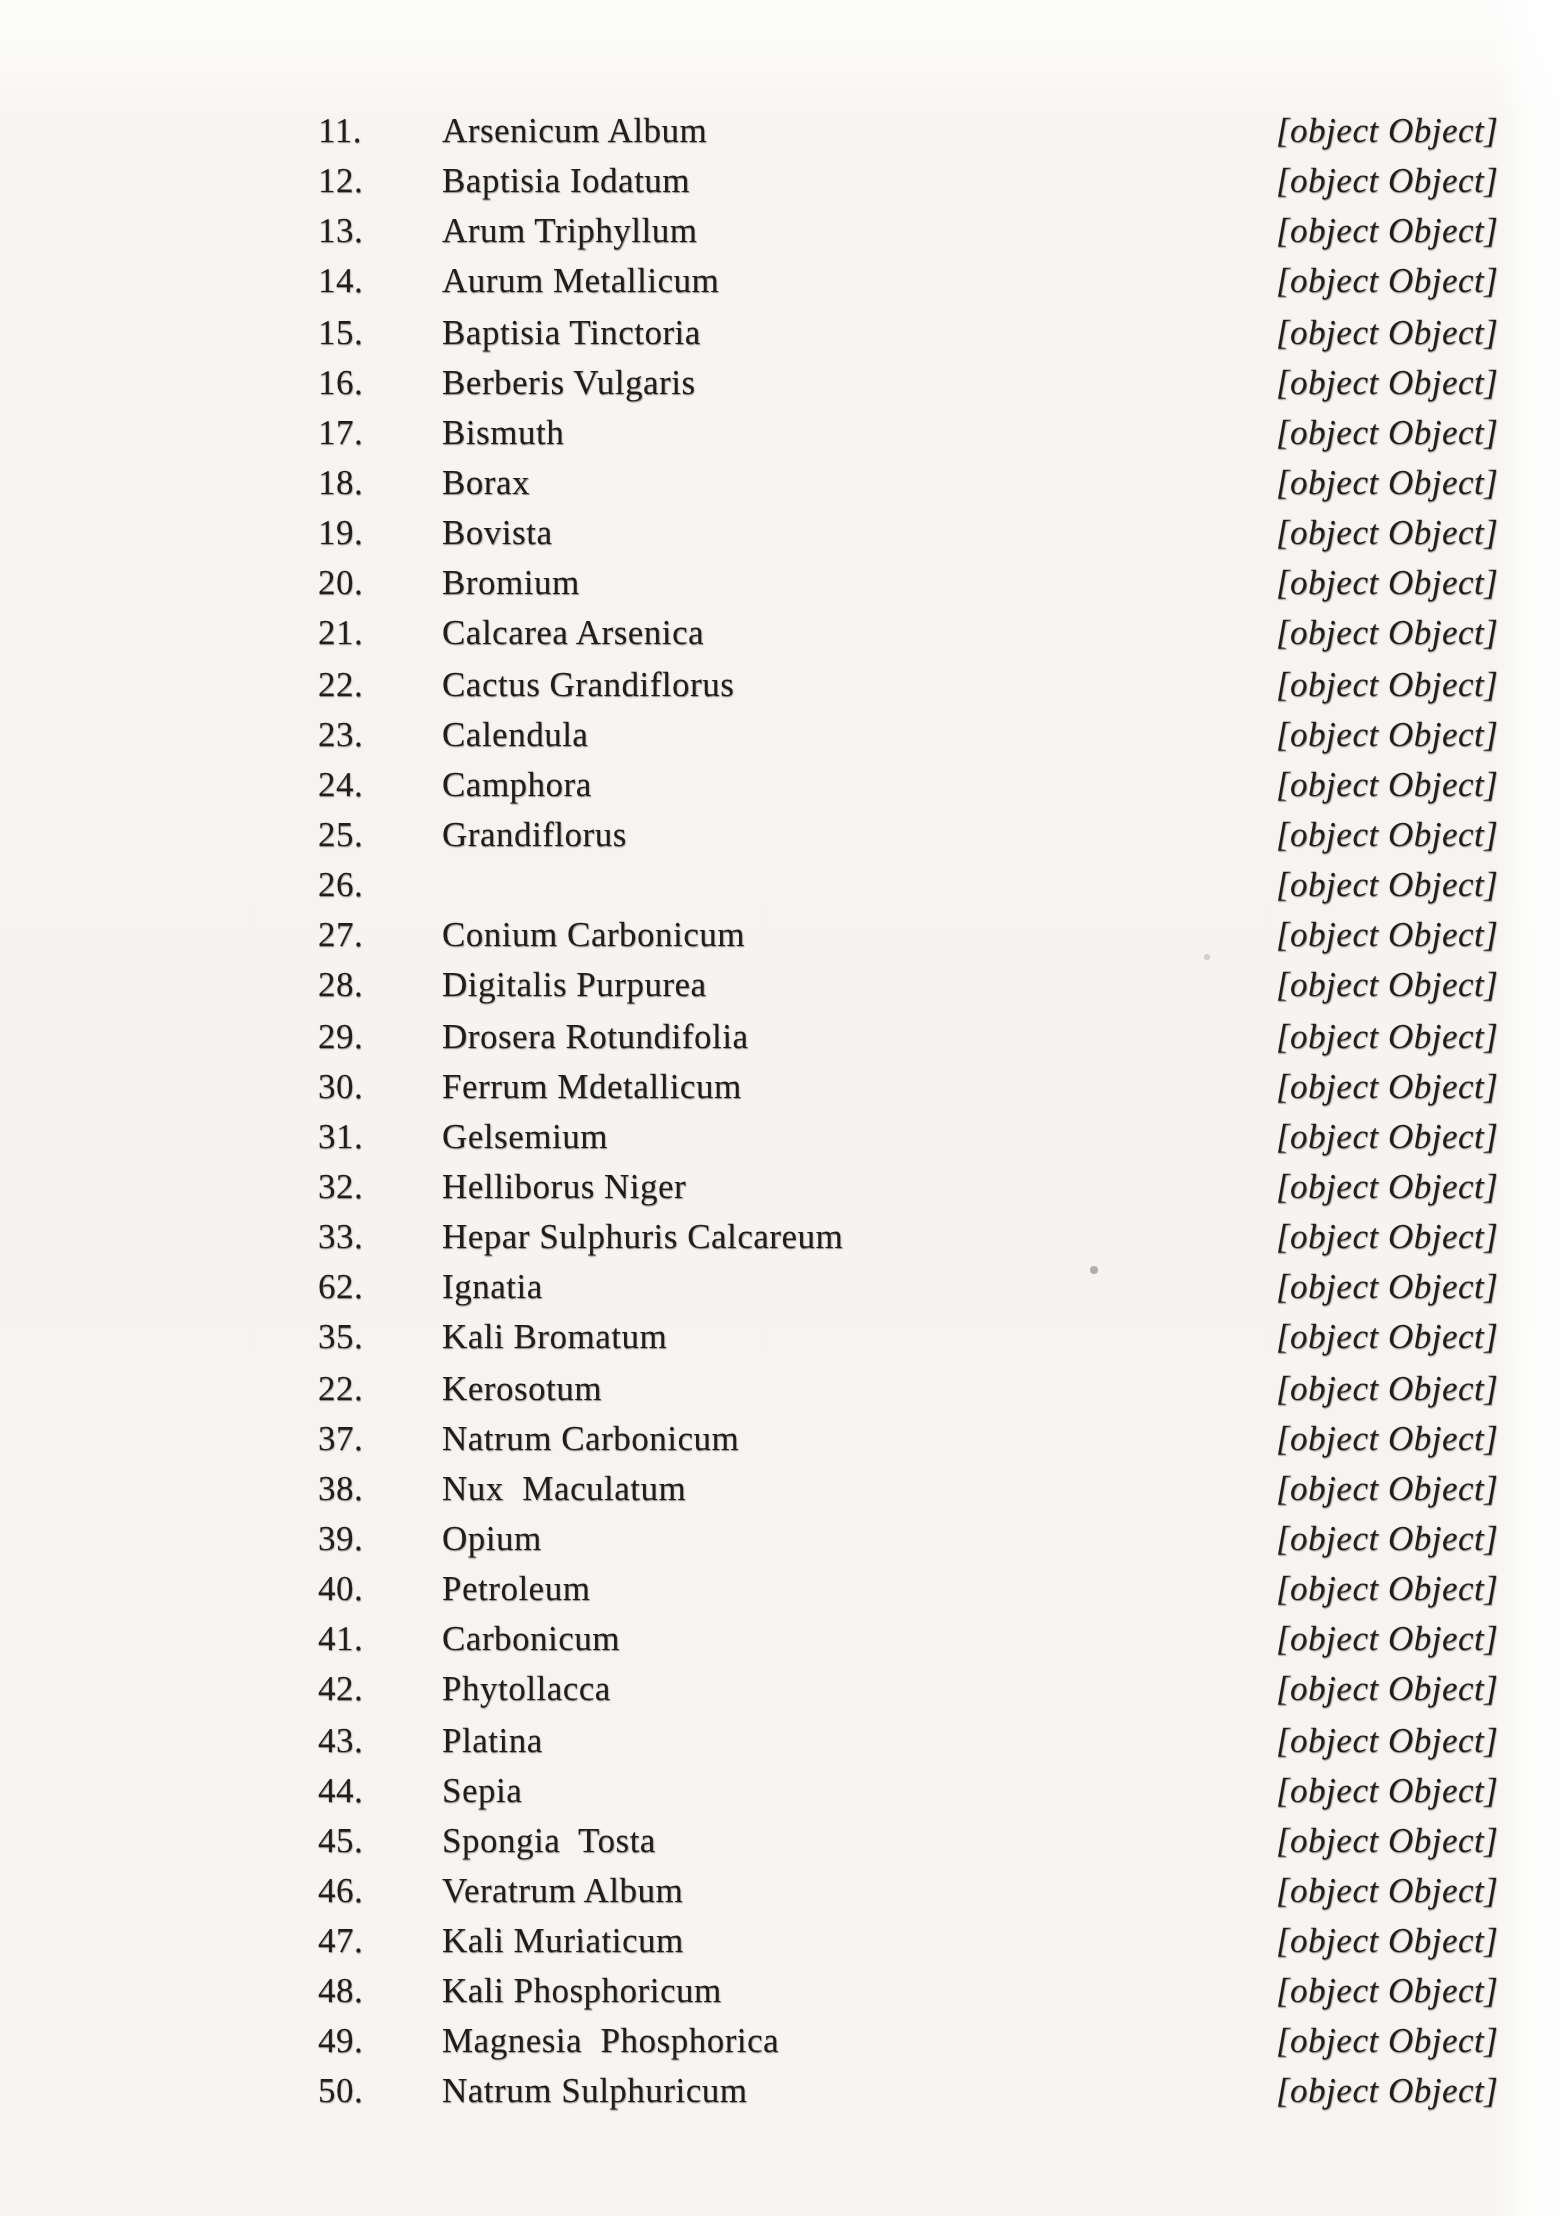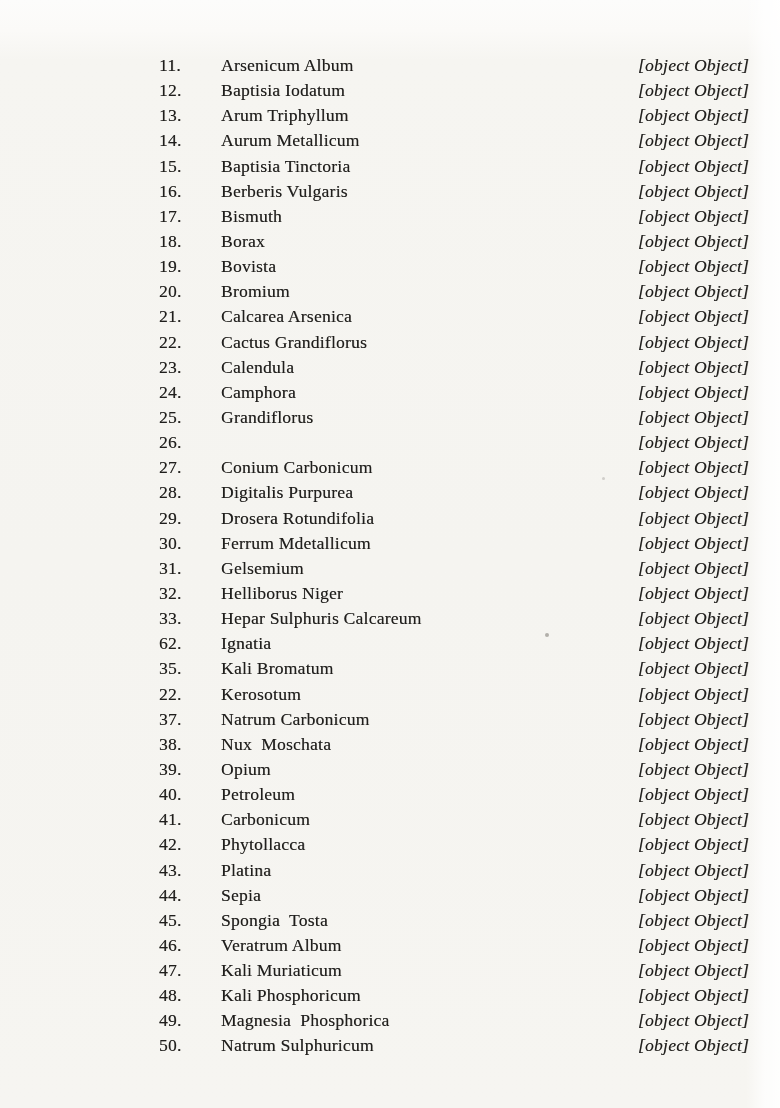--- a/index.html
+++ b/index.html
@@ -233,21 +233,21 @@
       </div>
 
       <div class="row">
         <span class="num">37.</span>
         <span class="title">Natrum Carbonicum</span>
         <span class="pageno">[object Object]</span>
       </div>
 
       <div class="row">
         <span class="num">38.</span>
-        <span class="title">Nux  Moschata</span>
+        <span class="title">Nux  Maculatum</span>
         <span class="pageno">[object Object]</span>
       </div>
 
       <div class="row">
         <span class="num">39.</span>
         <span class="title">Opium</span>
         <span class="pageno">[object Object]</span>
       </div>
 
       <div class="row">

